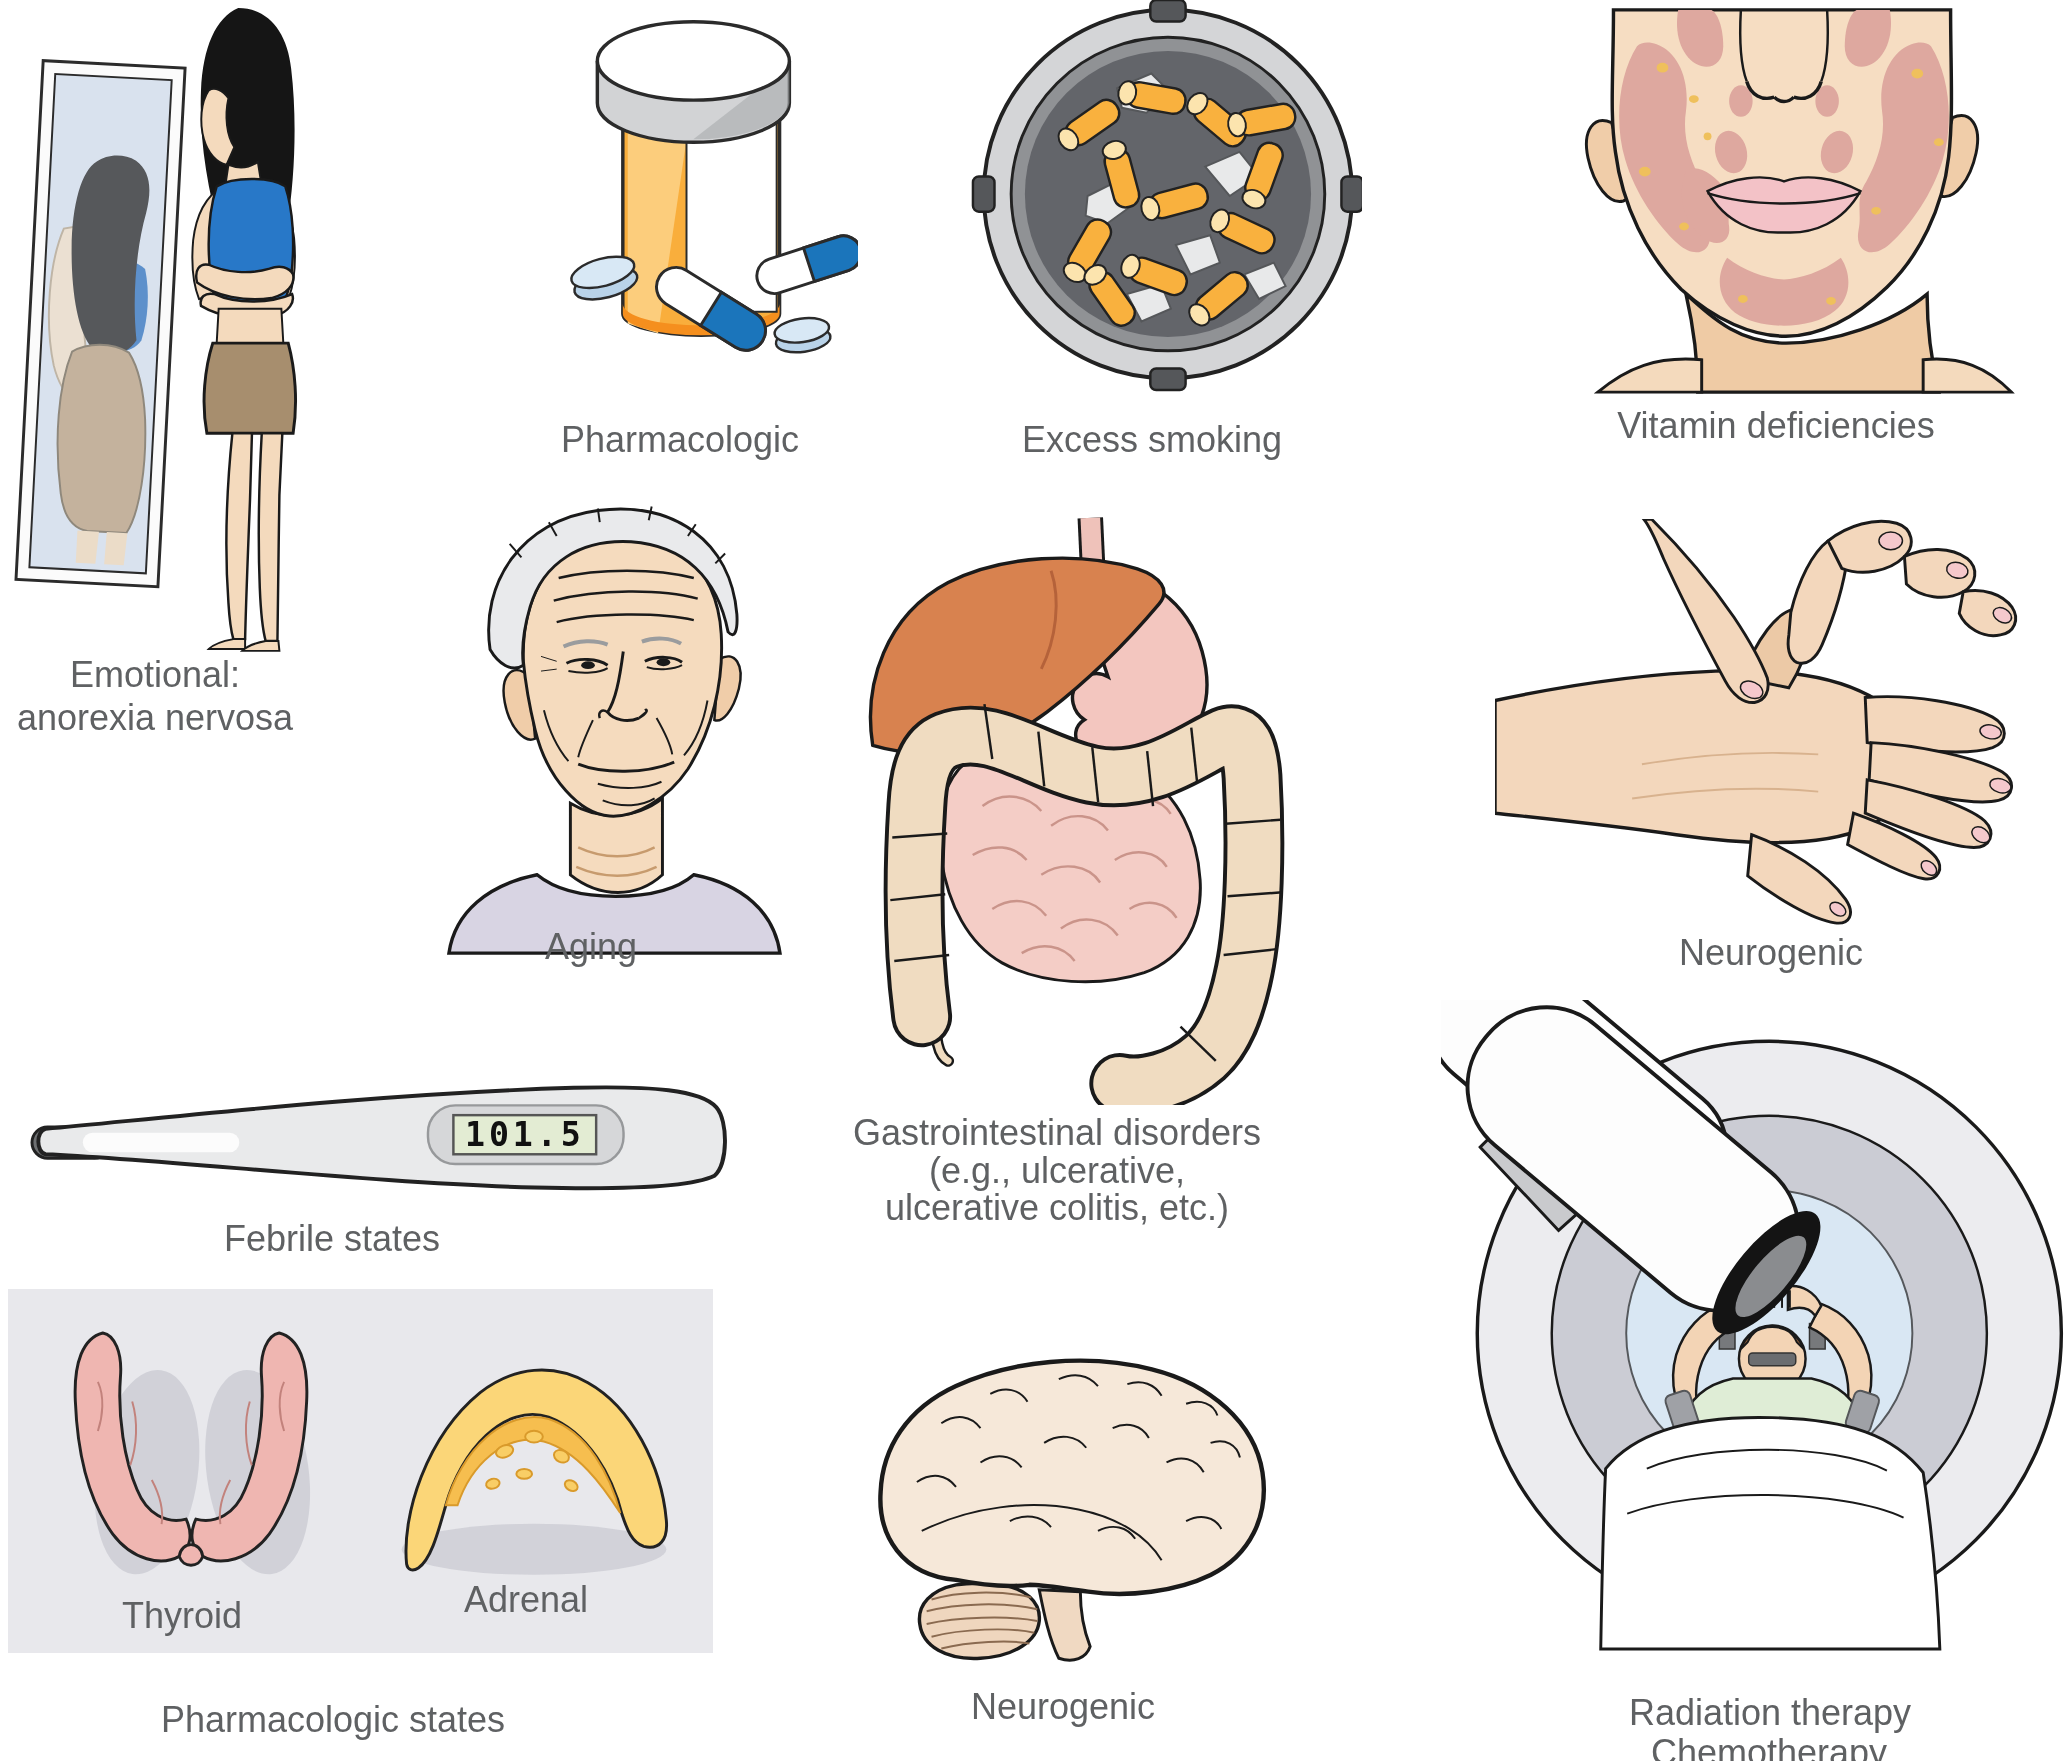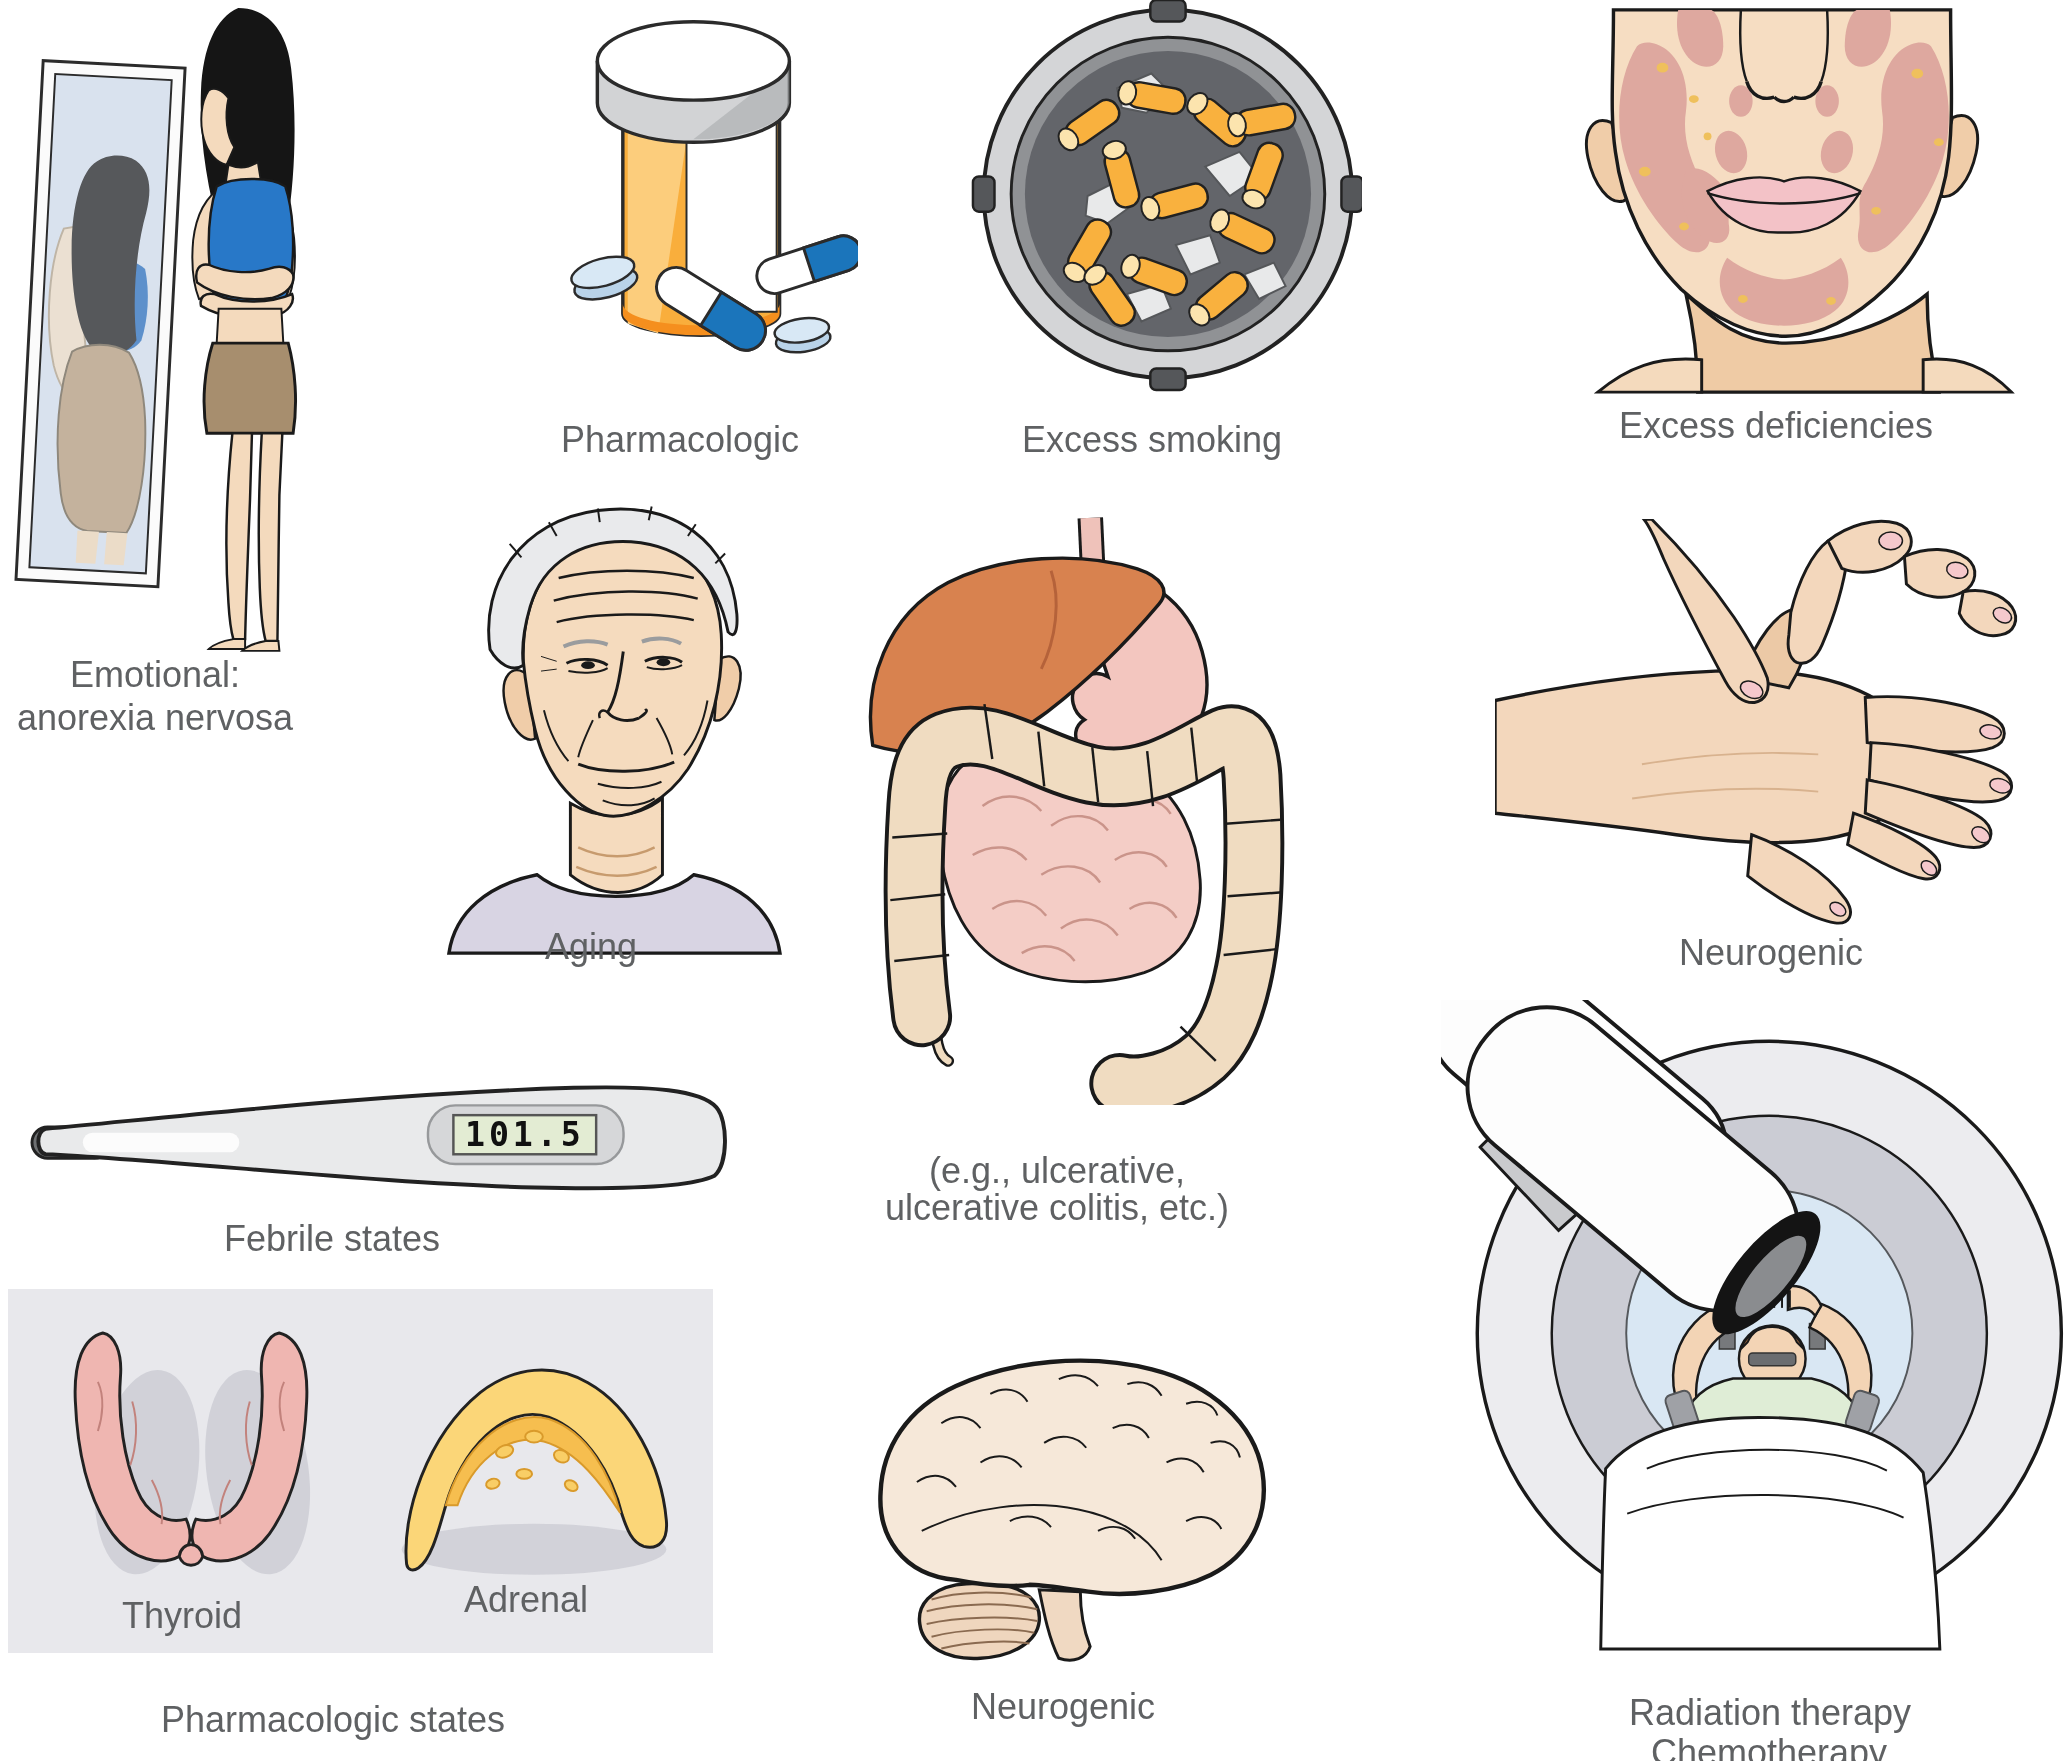--- a/index.html
+++ b/index.html
@@ -161,21 +161,21 @@
       <path d="M294,5 C296,40 294,62 288,78" stroke-width="2.5"></path>
       <path d="M212,78 C216,92 228,98 240,94" stroke-width="3.5"></path>
       <path d="M288,78 C284,92 272,98 260,94" stroke-width="3.5"></path>
       <path d="M240,94 C246,100 254,100 260,94" stroke-width="3.5"></path>
     </g>
     <g>
       <path d="M172,190 C198,176 228,172 250,180 C272,172 302,176 328,190 C310,222 280,234 250,232 C220,234 190,222 172,190 Z" fill="#f3c2c7" stroke="#1a1a1a" stroke-width="2.5"></path>
       <path d="M172,192 C215,206 285,206 328,192" fill="none" stroke="#1a1a1a" stroke-width="2.5"></path>
     </g>
   </svg>
-  <div class="lbl" style="left:1776px;top:406px">Excess deficiencies</div>
+  <div class="lbl" style="left:1776px;top:406px">Vitamin deficiencies</div>
 
   <svg class="art" style="left:431px;top:485px" width="363" height="475" viewBox="0 0 370 485">
     <path d="M142,325 L142,398 C172,422 210,422 236,398 L236,320 C208,342 170,342 142,325 Z" fill="#f5dbbe" stroke="#1a1a1a" stroke-width="3"></path>
     <path d="M18,478 C24,436 58,408 108,398 C125,412 150,420 188,420 C226,420 252,412 268,398 C318,408 350,436 356,478 Z" fill="#d8d4e3" stroke="#1a1a1a" stroke-width="3.5"></path>
     <path d="M100,195 C82,180 70,196 75,222 C80,248 95,264 106,259 Z" fill="#f0cda9" stroke="#1a1a1a" stroke-width="2.5"></path>
     <path d="M294,178 C310,168 320,184 314,208 C308,231 297,243 289,240 Z" fill="#f0cda9" stroke="#1a1a1a" stroke-width="2.5"></path>
     <path d="M94,180 C92,120 118,62 178,50 C242,38 292,82 296,152 C299,202 286,252 262,290 C242,320 208,340 182,338 C152,336 118,300 106,250 C100,225 96,202 94,180 Z" fill="#f5dbbe" stroke="#1a1a1a" stroke-width="3"></path>
     <path d="M60,168 C50,100 92,36 170,26 C248,16 306,58 312,132 C313,148 310,158 303,150 C292,94 258,62 204,58 C152,55 114,80 101,124 C94,148 92,168 94,184 C82,192 68,182 60,168 Z" fill="#e9eaec" stroke="#1a1a1a" stroke-width="3"></path>
     <g stroke="#1a1a1a" stroke-width="2" fill="none">
       <path d="M80,60 L92,74"></path>
@@ -250,20 +250,21 @@
           <path d="M242,240 L248,296"></path>
         <path d="M298,244 L304,300"></path>
           <path d="M343,220 L349,276"></path>
         <path d="M378,318 L434,314"></path>
           <path d="M380,392 L436,388"></path>
           <path d="M376,452 L430,446"></path>
         <path d="M332,525 L368,560"></path>
       </g>
     </g>
   </svg>
+  <div class="lbl" style="left:1057px;top:1113px">Gastrointestinal disorders</div>
   <div class="lbl" style="left:1057px;top:1151px">(e.g., ulcerative,</div>
   <div class="lbl" style="left:1057px;top:1188px">ulcerative colitis, etc.)</div>
 
   <svg class="art" style="left:1495px;top:519px" width="573" height="412" viewBox="0 0 585 420">
     <g>
       <path d="M0,185 C70,170 150,158 225,155 C295,152 345,160 382,180 C408,194 422,214 426,238 C428,272 412,300 378,315 C330,336 255,332 185,322 C115,312 45,305 0,300 Z" fill="#f3d7bc" stroke="#1a1a1a" stroke-width="3.5"></path>
       <path d="M378,182 C425,178 482,188 508,202 C524,211 524,227 508,233 C482,242 424,236 380,228 Z" fill="#f3d7bc" stroke="#1a1a1a" stroke-width="3"></path>
       <path d="M384,228 C432,230 494,244 518,258 C532,267 530,283 514,287 C488,293 428,280 382,266 Z" fill="#f3d7bc" stroke="#1a1a1a" stroke-width="3"></path>
       <path d="M380,266 C424,274 482,292 500,308 C512,320 506,335 489,335 C465,335 418,317 378,300 Z" fill="#f3d7bc" stroke="#1a1a1a" stroke-width="3"></path>
       <path d="M366,300 C400,312 438,330 450,345 C459,357 452,369 438,367 C419,364 386,346 360,332 Z" fill="#f3d7bc" stroke="#1a1a1a" stroke-width="3"></path>

